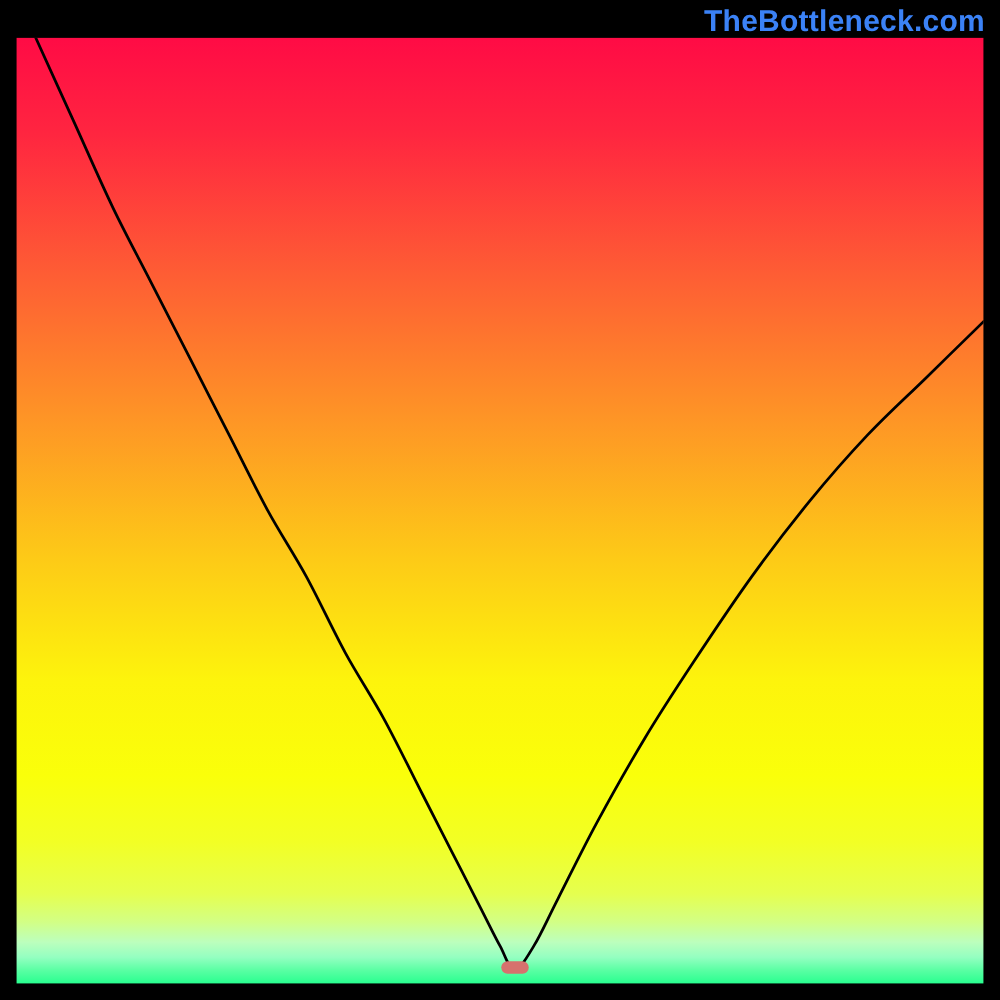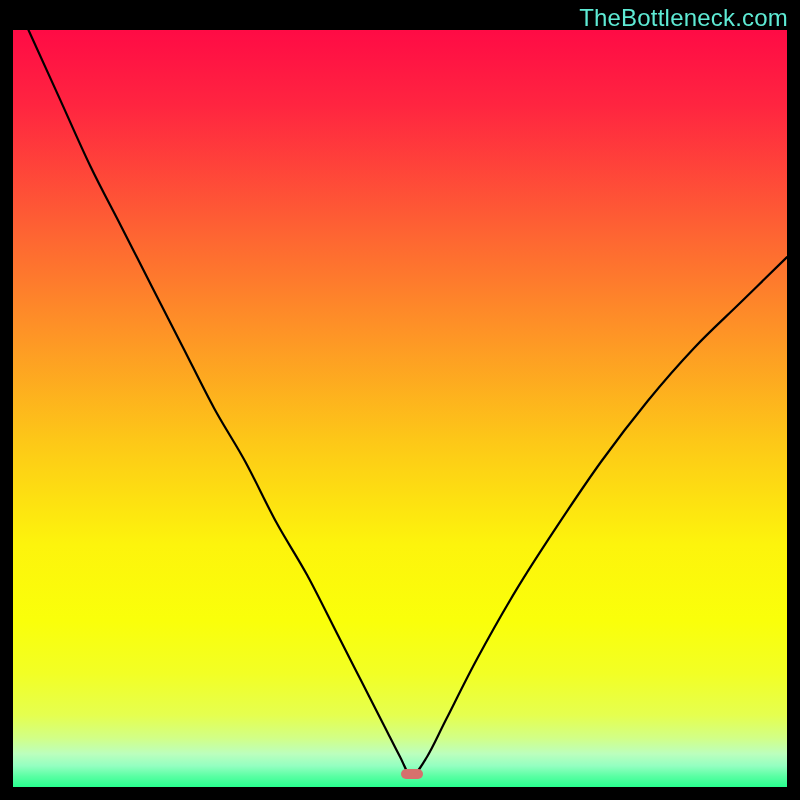--- a/index.html
+++ b/index.html
@@ -15,22 +15,22 @@
     position: relative;
     width: 800px;
     height: 800px;
     background: #000;
   }
   .attribution {
     position: absolute;
     top: 4px;
     right: 12px;
     font-size: 24px;
-    font-weight: 400;
-    color: #5eead4;
+    font-weight: 700;
+    color: #3b82f6;
     letter-spacing: 0.2px;
     z-index: 20;
   }
   .plot-area {
     position: absolute;
     left: 13px;
     top: 30px;
     width: 774px;
     height: 757px;
     overflow: hidden;

